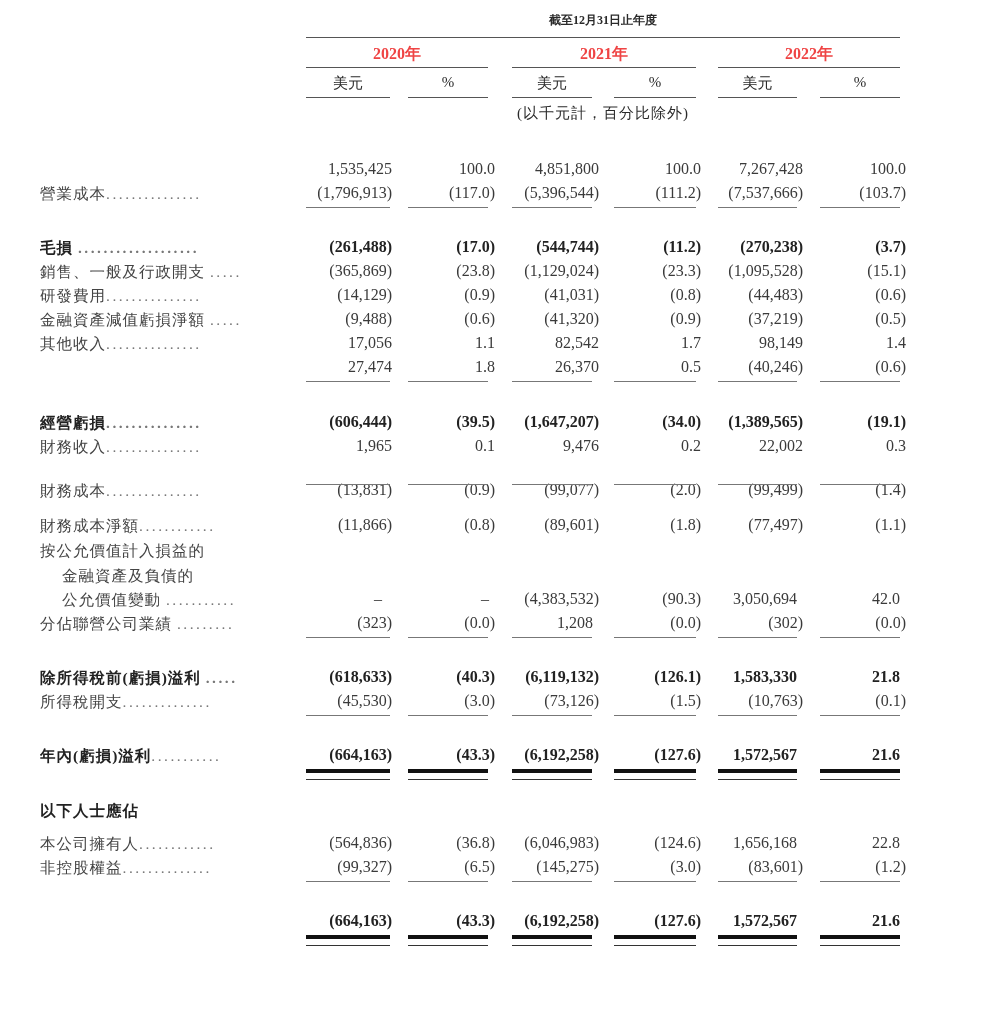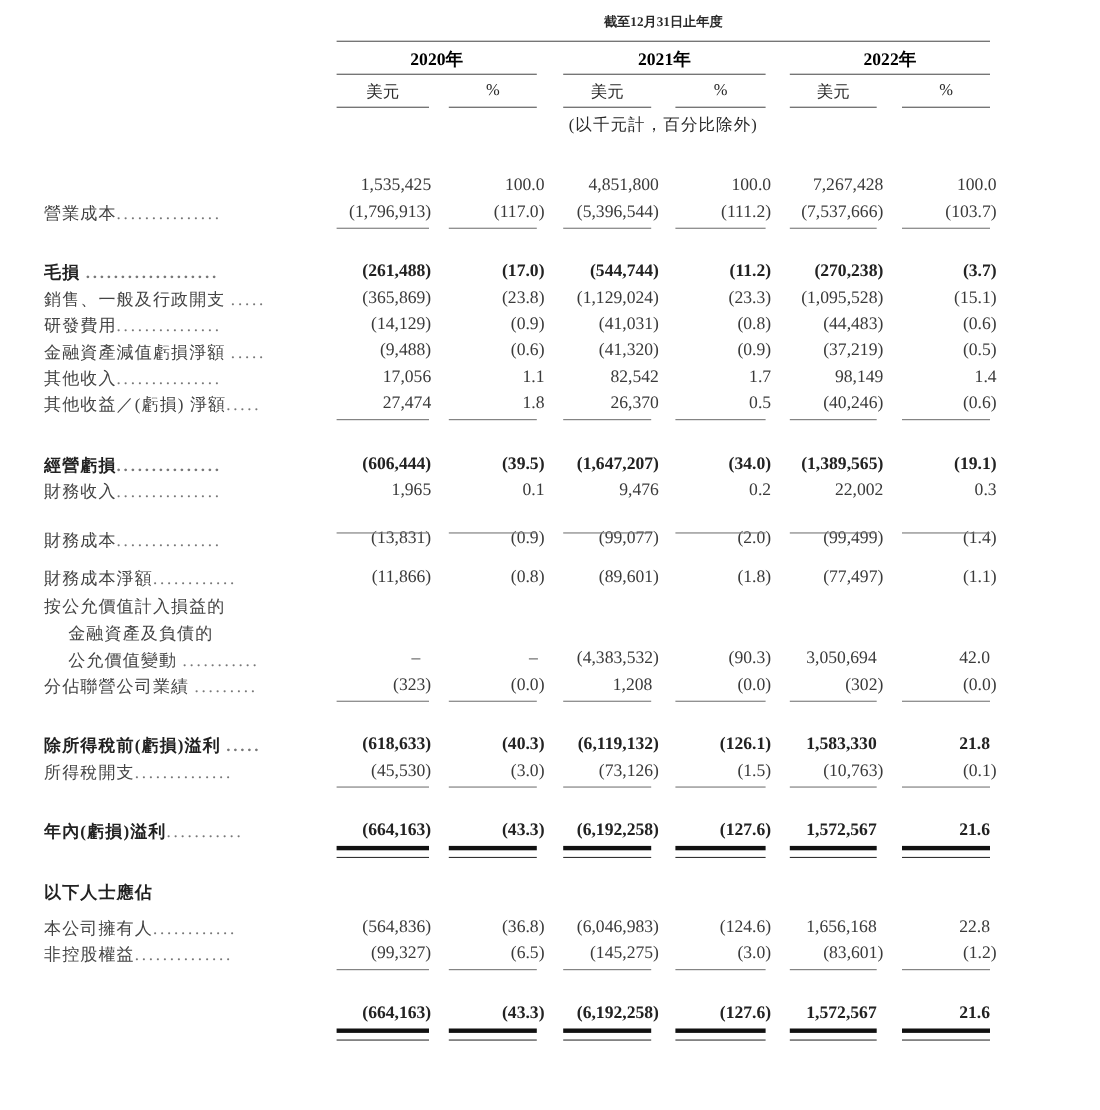--- a/index.html
+++ b/index.html
@@ -1,21 +1,21 @@
 <!DOCTYPE html>
 <html><head>
 <meta charset="utf-8">
 <style>
   html, body { margin:0; padding:0; background:#ffffff; }
   body { width:1000px; height:1009px; position:relative; overflow:hidden;
          font-family:"Liberation Serif","DejaVu Serif",serif; color:#3a3a3a; }
   .abs { position:absolute; }
   .hdr-title { left:306px; width:594px; top:12px; text-align:center; font-size:12px; font-weight:bold; color:#2a2a2a; }
   .rule { position:absolute; height:0; border-top:1.5px solid #555; }
-  .year { font-size:16px; font-weight:bold; text-align:center; color:#000000; }
+  .year { font-size:16px; font-weight:bold; text-align:center; color:#ef4444; }
   .sub { font-size:15px; text-align:center; color:#2a2a2a; }
   .unitnote { font-size:15px; text-align:center; color:#2a2a2a; letter-spacing:1px; }
   .row { position:absolute; left:0; width:1000px; height:24px; }
   .lbl { position:absolute; left:40px; width:245px; font-size:15.5px; white-space:nowrap; overflow:hidden; color:#444; letter-spacing:1px; }
   .lbl .dots { color:#777; letter-spacing:2.5px; }
   .lbl.indent { left:62px; width:223px; }
   .lbl.bold { font-weight:bold; color:#222; }
   .num { position:absolute; font-size:16px; text-align:right; white-space:nowrap; color:#3a3a3a; }
   .num.bold { font-weight:bold; color:#222; }
   .c1 { left:290px; width:102px; }
@@ -121,21 +121,20 @@
 <div class="row" style="top:334px;">
   <div class="lbl"><span>其他收入</span><span class="dots">...............</span></div>
   <div class="num c1">17,056</div>
   <div class="num c2">1.1</div>
   <div class="num c3">82,542</div>
   <div class="num c4">1.7</div>
   <div class="num c5">98,149</div>
   <div class="num c6">1.4</div>
 </div>
 <div class="row" style="top:358px;">
-  <div class="lbl"><span>其他收益／(虧損) 淨額</span><span class="dots">.....</span></div>
   <div class="num c1">27,474</div>
   <div class="num c2">1.8</div>
   <div class="num c3">26,370</div>
   <div class="num c4">0.5</div>
   <div class="num c5">(40,246)</div>
   <div class="num c6">(0.6)</div>
 </div>
 <div class="ul u1" style="top:381px;"></div>
 <div class="ul u2" style="top:381px;"></div>
 <div class="ul u3" style="top:381px;"></div>

